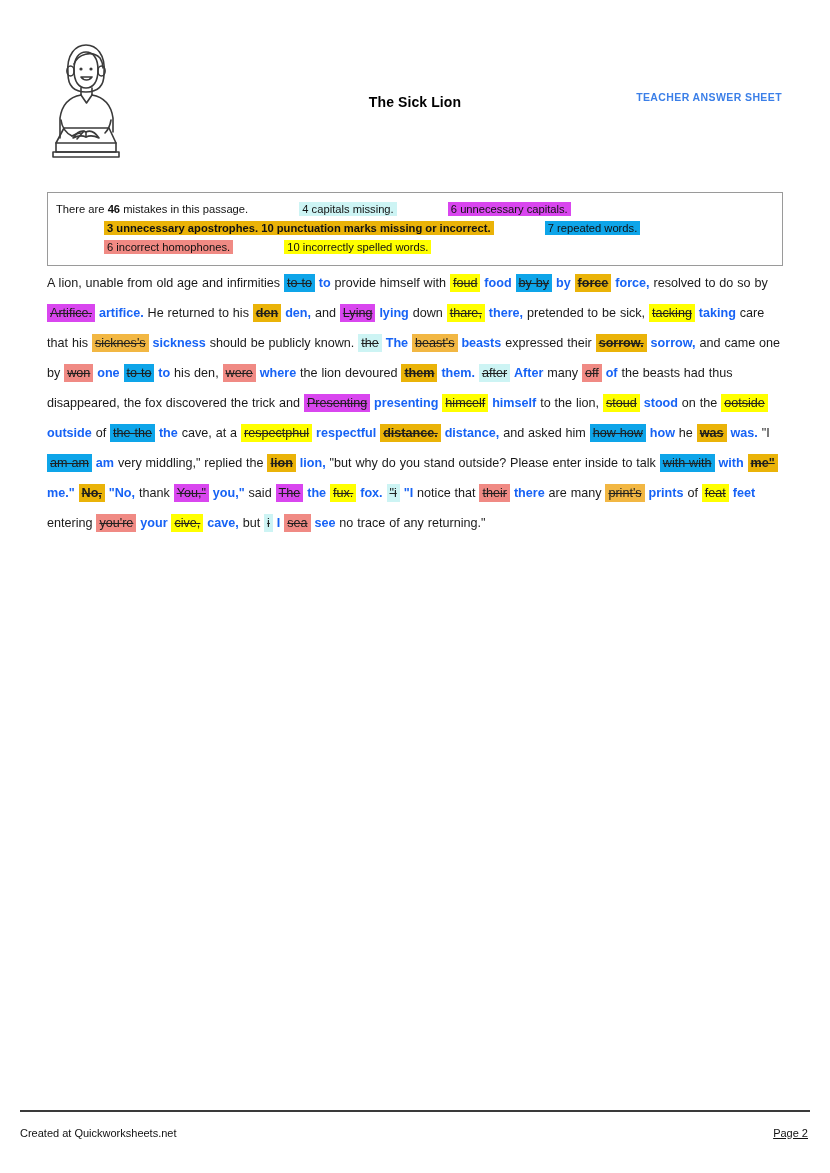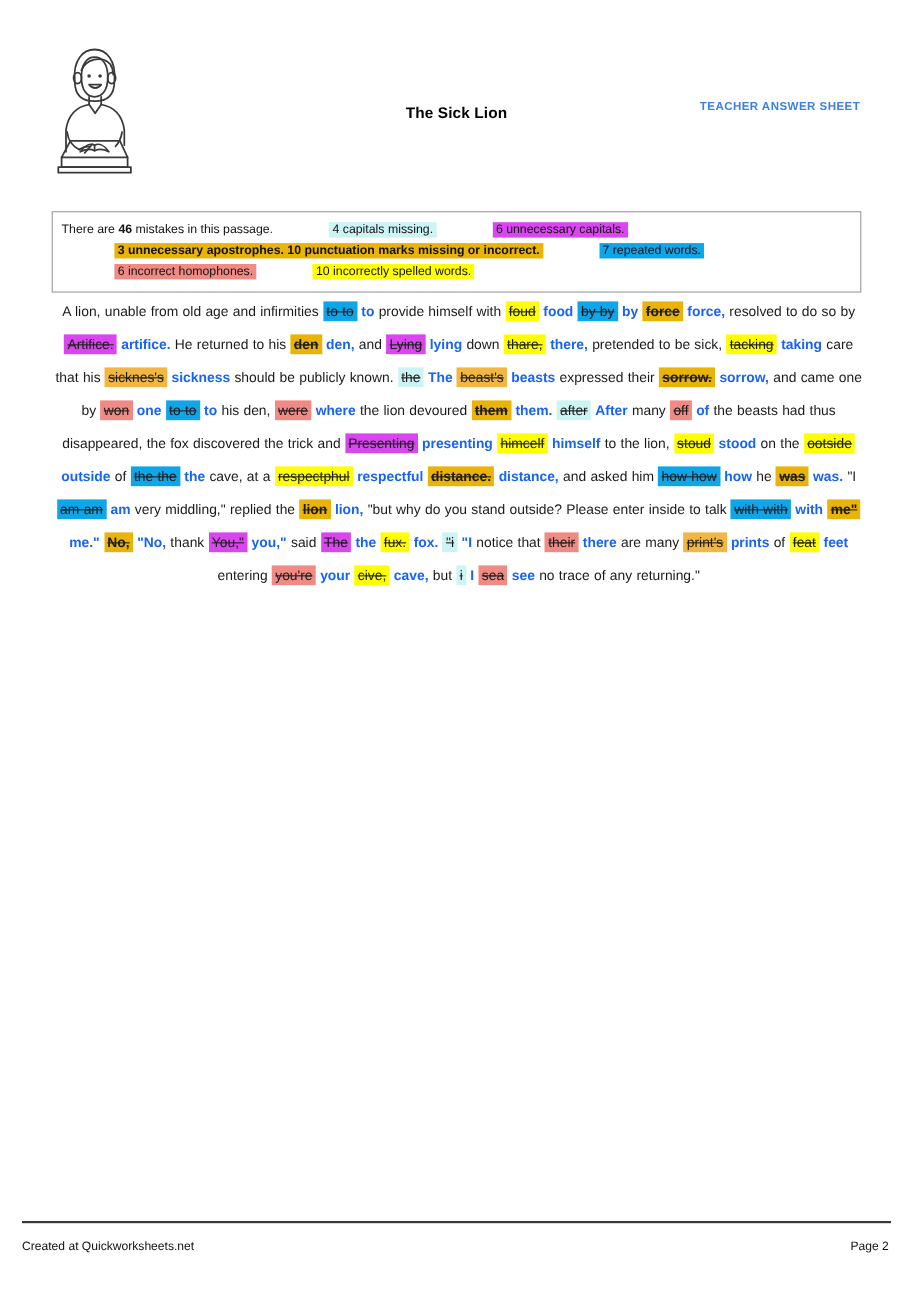--- a/index.html
+++ b/index.html
@@ -82,21 +82,21 @@
   .passage {
     position: absolute;
     left: 47px;
     top: 268px;
     width: 740px;
     font-size: 12.6px;
     line-height: 30px;
     color: #1a1a1a;
     word-spacing: 0.4px;
   }
-  .passage p { margin: 0 0 10px 0; text-align: center; }
+  .passage p { margin: 0 0 10px 0; }
   .passage p.para-2 { margin-top: 29px; }
 
   .err {
     text-decoration: line-through;
     text-decoration-color: #222;
     padding: 2px 3px 2px 3px;
     white-space: nowrap;
   }
   .fix {
     color: #1763f5;
@@ -128,20 +128,21 @@
     top: 1127px;
     font-size: 11px;
     color: #111;
   }
   .footer-right {
     position: absolute;
     right: 22px;
     top: 1127px;
     font-size: 11px;
     color: #111;
+    text-decoration: underline;
   }
 </style>
 </head>
 <body>
 
 <div class="page">
 
   <div class="header">
 
     <div class="teacher-figure">

